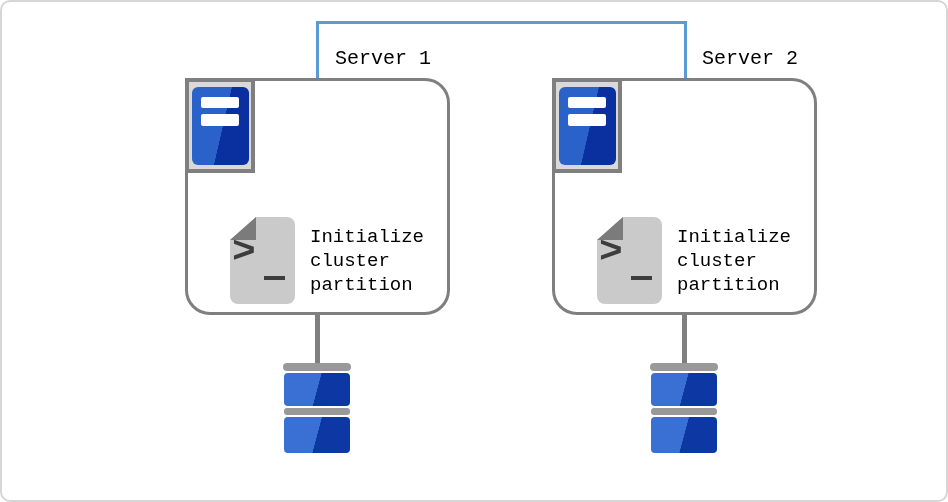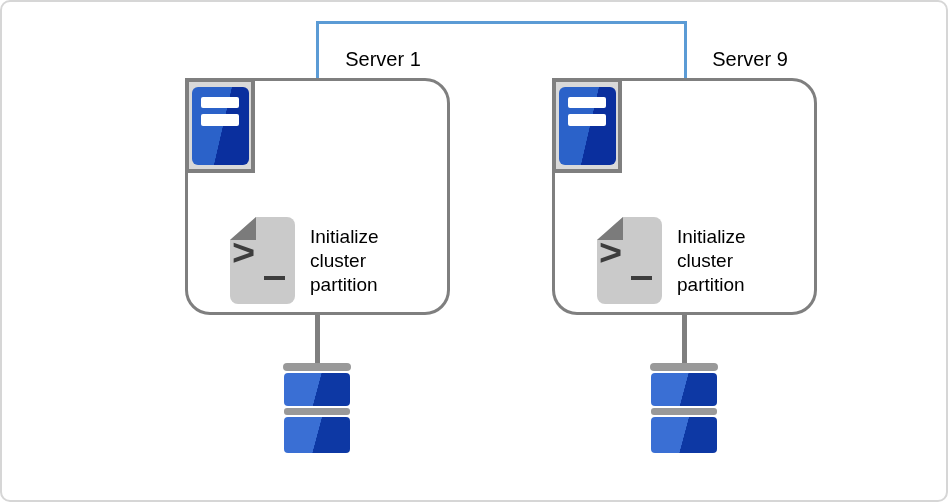--- a/index.html
+++ b/index.html
@@ -4,21 +4,21 @@
 <style>
   html,body{margin:0;padding:0;background:#fff;}
   *{box-sizing:border-box;}
   .canvas{
     position:relative;
     width:948px;height:502px;
     background:#ffffff;
     border:2px solid var(--frame-gray,#d6d6d6);
     border-radius:10px;
     overflow:hidden;
-    font-family:Liberation Sans, sans-serif;
+    font-family:Liberation Mono, monospace;
     color:var(--text-black,#000);
   }
 
   
   .bus{
     position:absolute;
     left:314px;top:19px;width:371px;height:58px;
     border-top:3px solid var(--connector-blue,#5B9BD5);
     border-left:3px solid var(--connector-blue,#5B9BD5);
     border-right:3px solid var(--connector-blue,#5B9BD5);
@@ -146,21 +146,21 @@
     <div class="task-caption">Initialize cluster partition</div>
 
     <div class="drop-line"></div>
     <div class="disk-cap"></div>
     <div class="disk-block d1"></div>
     <div class="disk-sep"></div>
     <div class="disk-block d2"></div>
   </div>
 
   <div class="server-group" style="--ox:367">
-    <div class="server-label">Server 9</div>
+    <div class="server-label">Server 2</div>
     <div class="server-box"></div>
     <div class="icon-panel"></div>
     <div class="tower"></div>
     <div class="tower-bar b1"></div>
     <div class="tower-bar b2"></div>
 
     <div class="script-icon">
       <div class="script-body"></div>
       <div class="script-fold"></div>
       <div class="script-gt">&gt;</div>

